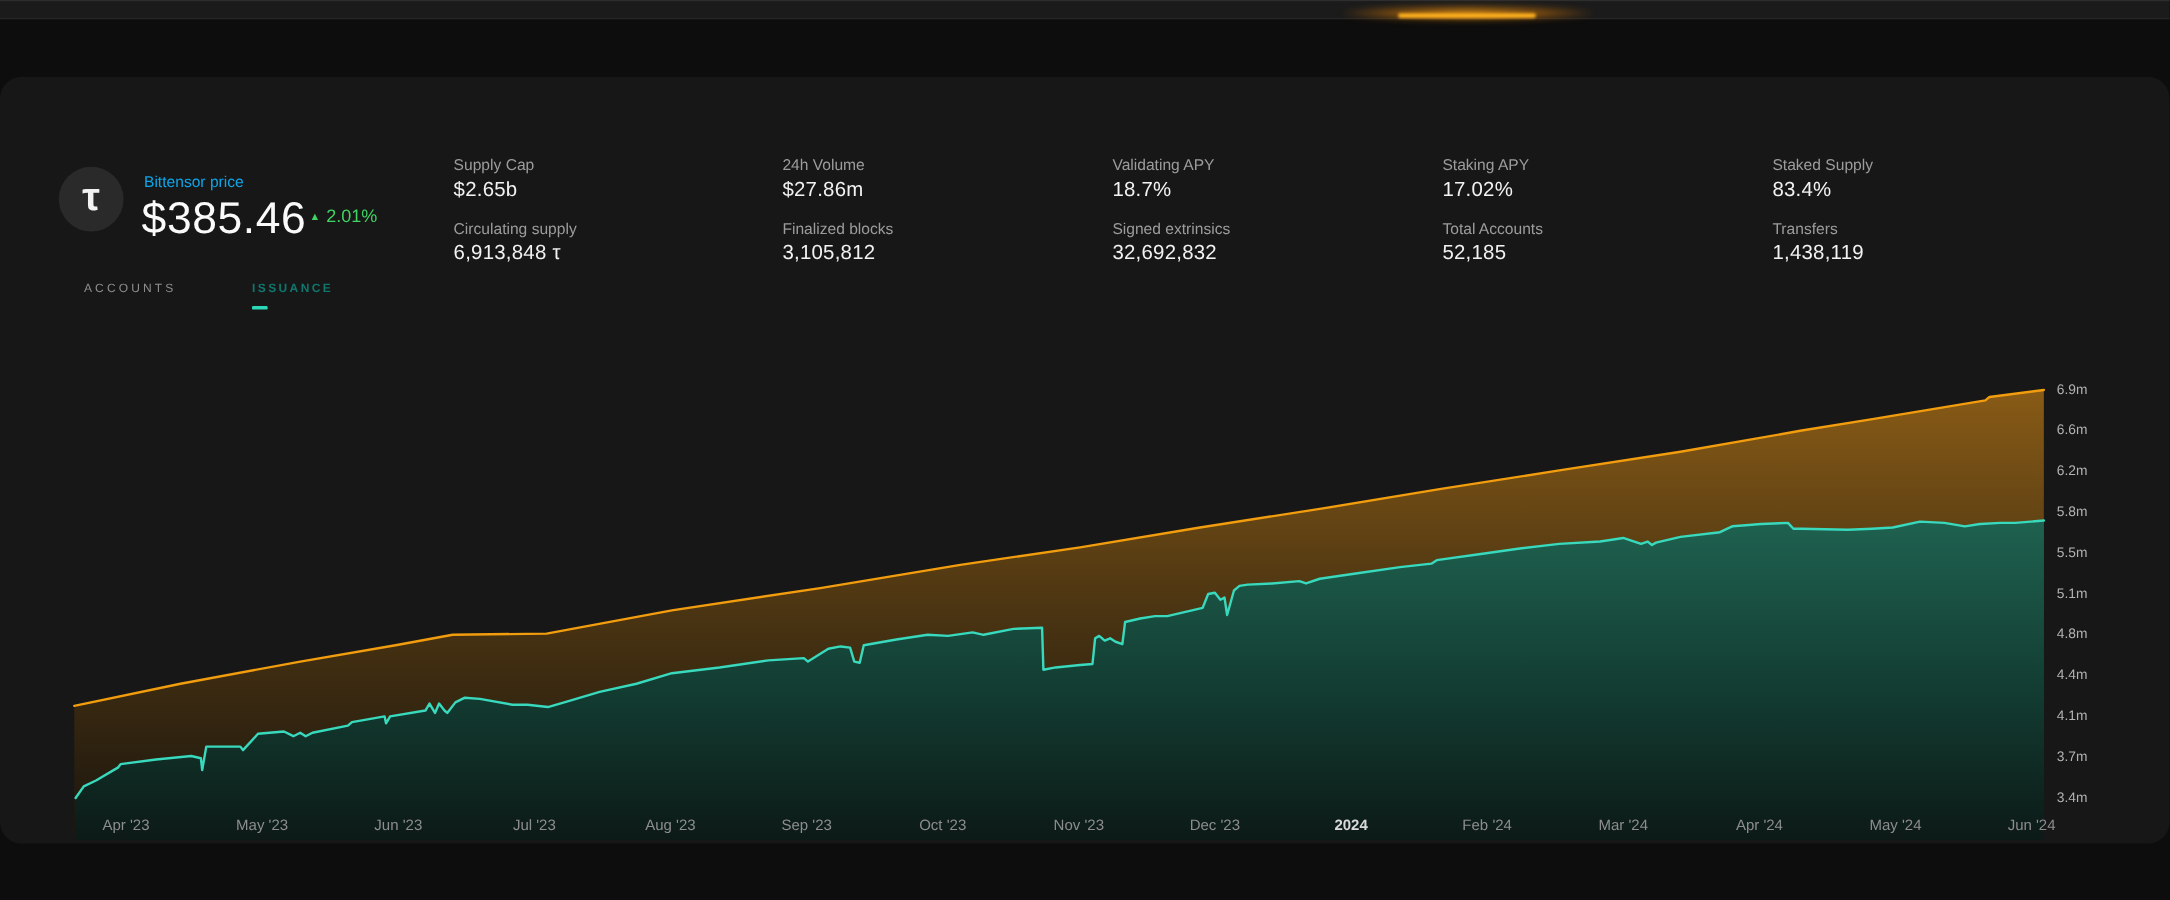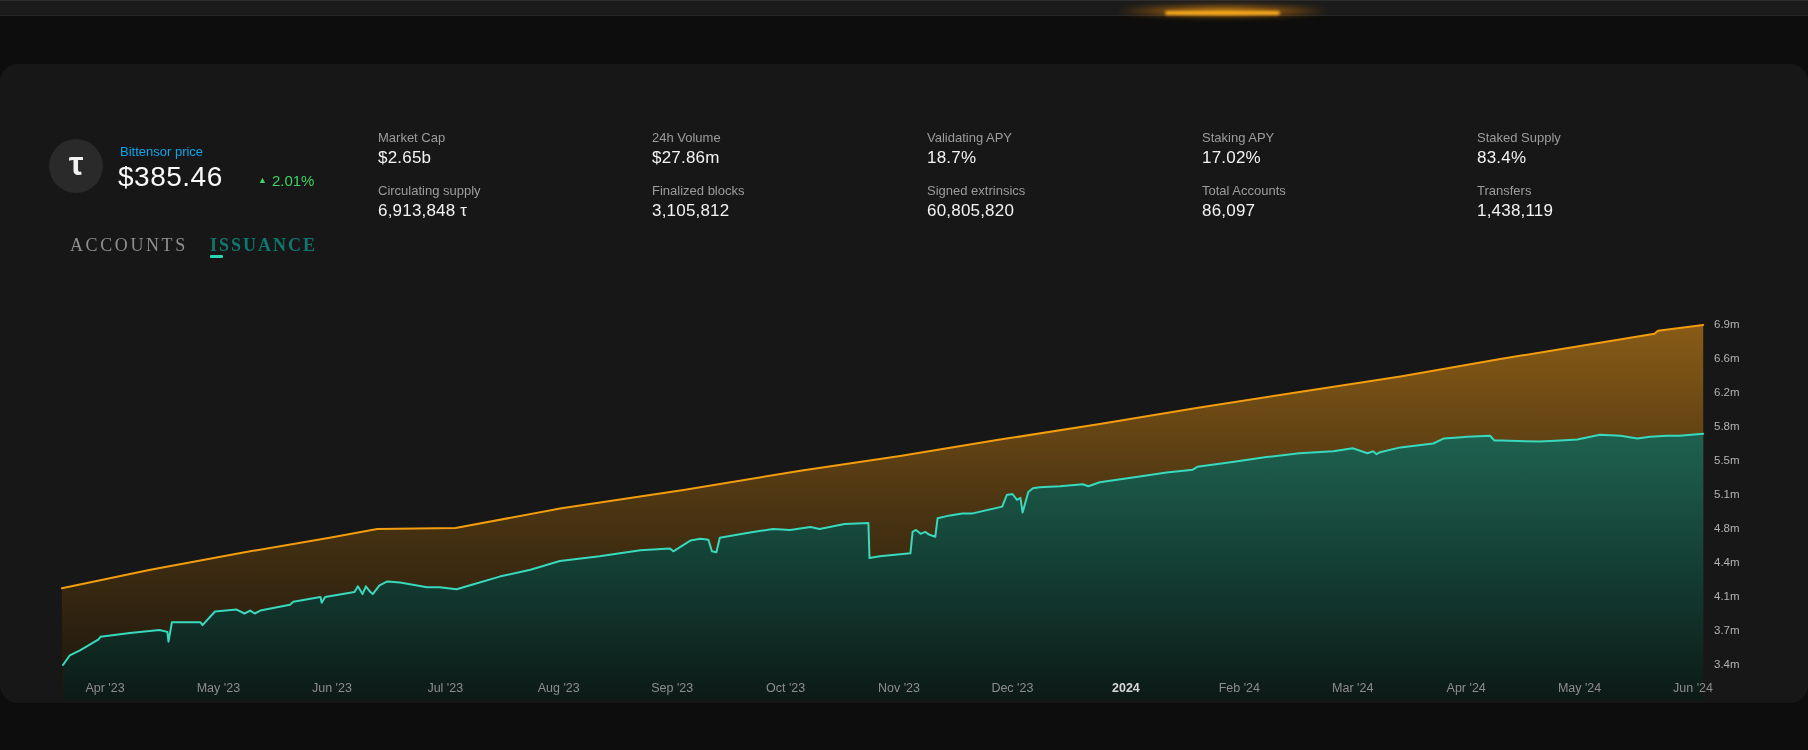--- a/index.html
+++ b/index.html
@@ -17,32 +17,32 @@
                background:#ffb01e; filter:blur(1.5px); }
 
   
   #card { left:0; top:64px; width:1808px; height:639px; background:#171717; border-radius:18px; }
 
   
   #coin-icon { left:49px; top:139px; width:54px; height:54px; border-radius:50%;
                background:#2a2a2a; color:#f2f2f2; display:flex; align-items:center; justify-content:center;
                font-size:33px; font-weight:bold; padding-bottom:4px; }
   #price-label { left:120px; top:144px; font-size:13px; color:#0ea5e9; }
-  #price-value { left:118px; top:161px; font-size:28px; font-weight:400; color:#fafafa; letter-spacing:.5px; }
+  #price-value { left:118px; top:161px; font-size:37px; font-weight:400; color:#fafafa; letter-spacing:.5px; }
   #price-change { left:258px; top:172px; font-size:15px; color:#40d263; display:flex; align-items:center; gap:5px; }
   #price-change .tri { font-size:9px; line-height:1; }
 
   
   .statcol { top:0; width:240px; }
   .stat-label  { position:absolute; font-size:13px; color:#9c9c9c; white-space:nowrap; }
   .stat-value  { position:absolute; font-size:17px; color:#f2f2f2; white-space:nowrap; letter-spacing:.2px; }
   .l1 { top:130px; } .v1 { top:148px; } .l2 { top:183px; } .v2 { top:201px; }
 
   
-  .tab { top:235px; font-size:18px; letter-spacing:2.6px; cursor:pointer;font-family:Liberation Serif, serif; }
+  .tab { top:235px; font-size:10px; letter-spacing:2.6px; cursor:pointer; }
   #tab-accounts { left:70px; color:#8f8f8f; font-weight:500; }
   #tab-issuance { left:210px; color:#0f766e; font-weight:700; letter-spacing:2px; }
   #tab-underline { left:210px; top:255px; width:13px; height:3px; background:#2ad8b5; border-radius:1px; }
 
   
   #chart-svg { position:absolute; left:0; top:0; }
   text { font-family:"Liberation Sans","DejaVu Sans",sans-serif; }
 </style>
 </head>
 <body>
@@ -56,42 +56,42 @@
 
 <div id="coin-icon" class="abs">τ</div>
 <div id="price-label" class="abs">Bittensor price</div>
 <div id="price-value" class="abs">$385.46</div>
 <div id="price-change" class="abs">
   <span class="tri">▲</span>
   <span>2.01%</span>
 </div>
 
 <div class="abs statcol" style="left:378px">
-  <span class="stat-label l1">Market Cap</span>
+  <span class="stat-label l1">Supply Cap</span>
   <span class="stat-value v1">$2.65b</span>
   <span class="stat-label l2">Circulating supply</span>
   <span class="stat-value v2">6,913,848 τ</span>
 </div>
 <div class="abs statcol" style="left:652px">
   <span class="stat-label l1">24h Volume</span>
   <span class="stat-value v1">$27.86m</span>
   <span class="stat-label l2">Finalized blocks</span>
   <span class="stat-value v2">3,105,812</span>
 </div>
 <div class="abs statcol" style="left:927px">
   <span class="stat-label l1">Validating APY</span>
   <span class="stat-value v1">18.7%</span>
   <span class="stat-label l2">Signed extrinsics</span>
-  <span class="stat-value v2">60,805,820</span>
+  <span class="stat-value v2">32,692,832</span>
 </div>
 <div class="abs statcol" style="left:1202px">
   <span class="stat-label l1">Staking APY</span>
   <span class="stat-value v1">17.02%</span>
   <span class="stat-label l2">Total Accounts</span>
-  <span class="stat-value v2">86,097</span>
+  <span class="stat-value v2">52,185</span>
 </div>
 <div class="abs statcol" style="left:1477px">
   <span class="stat-label l1">Staked Supply</span>
   <span class="stat-value v1">83.4%</span>
   <span class="stat-label l2">Transfers</span>
   <span class="stat-value v2">1,438,119</span>
 </div>
 
 <div id="tab-accounts" class="abs tab">ACCOUNTS</div>
 <div id="tab-issuance" class="abs tab">ISSUANCE</div>

